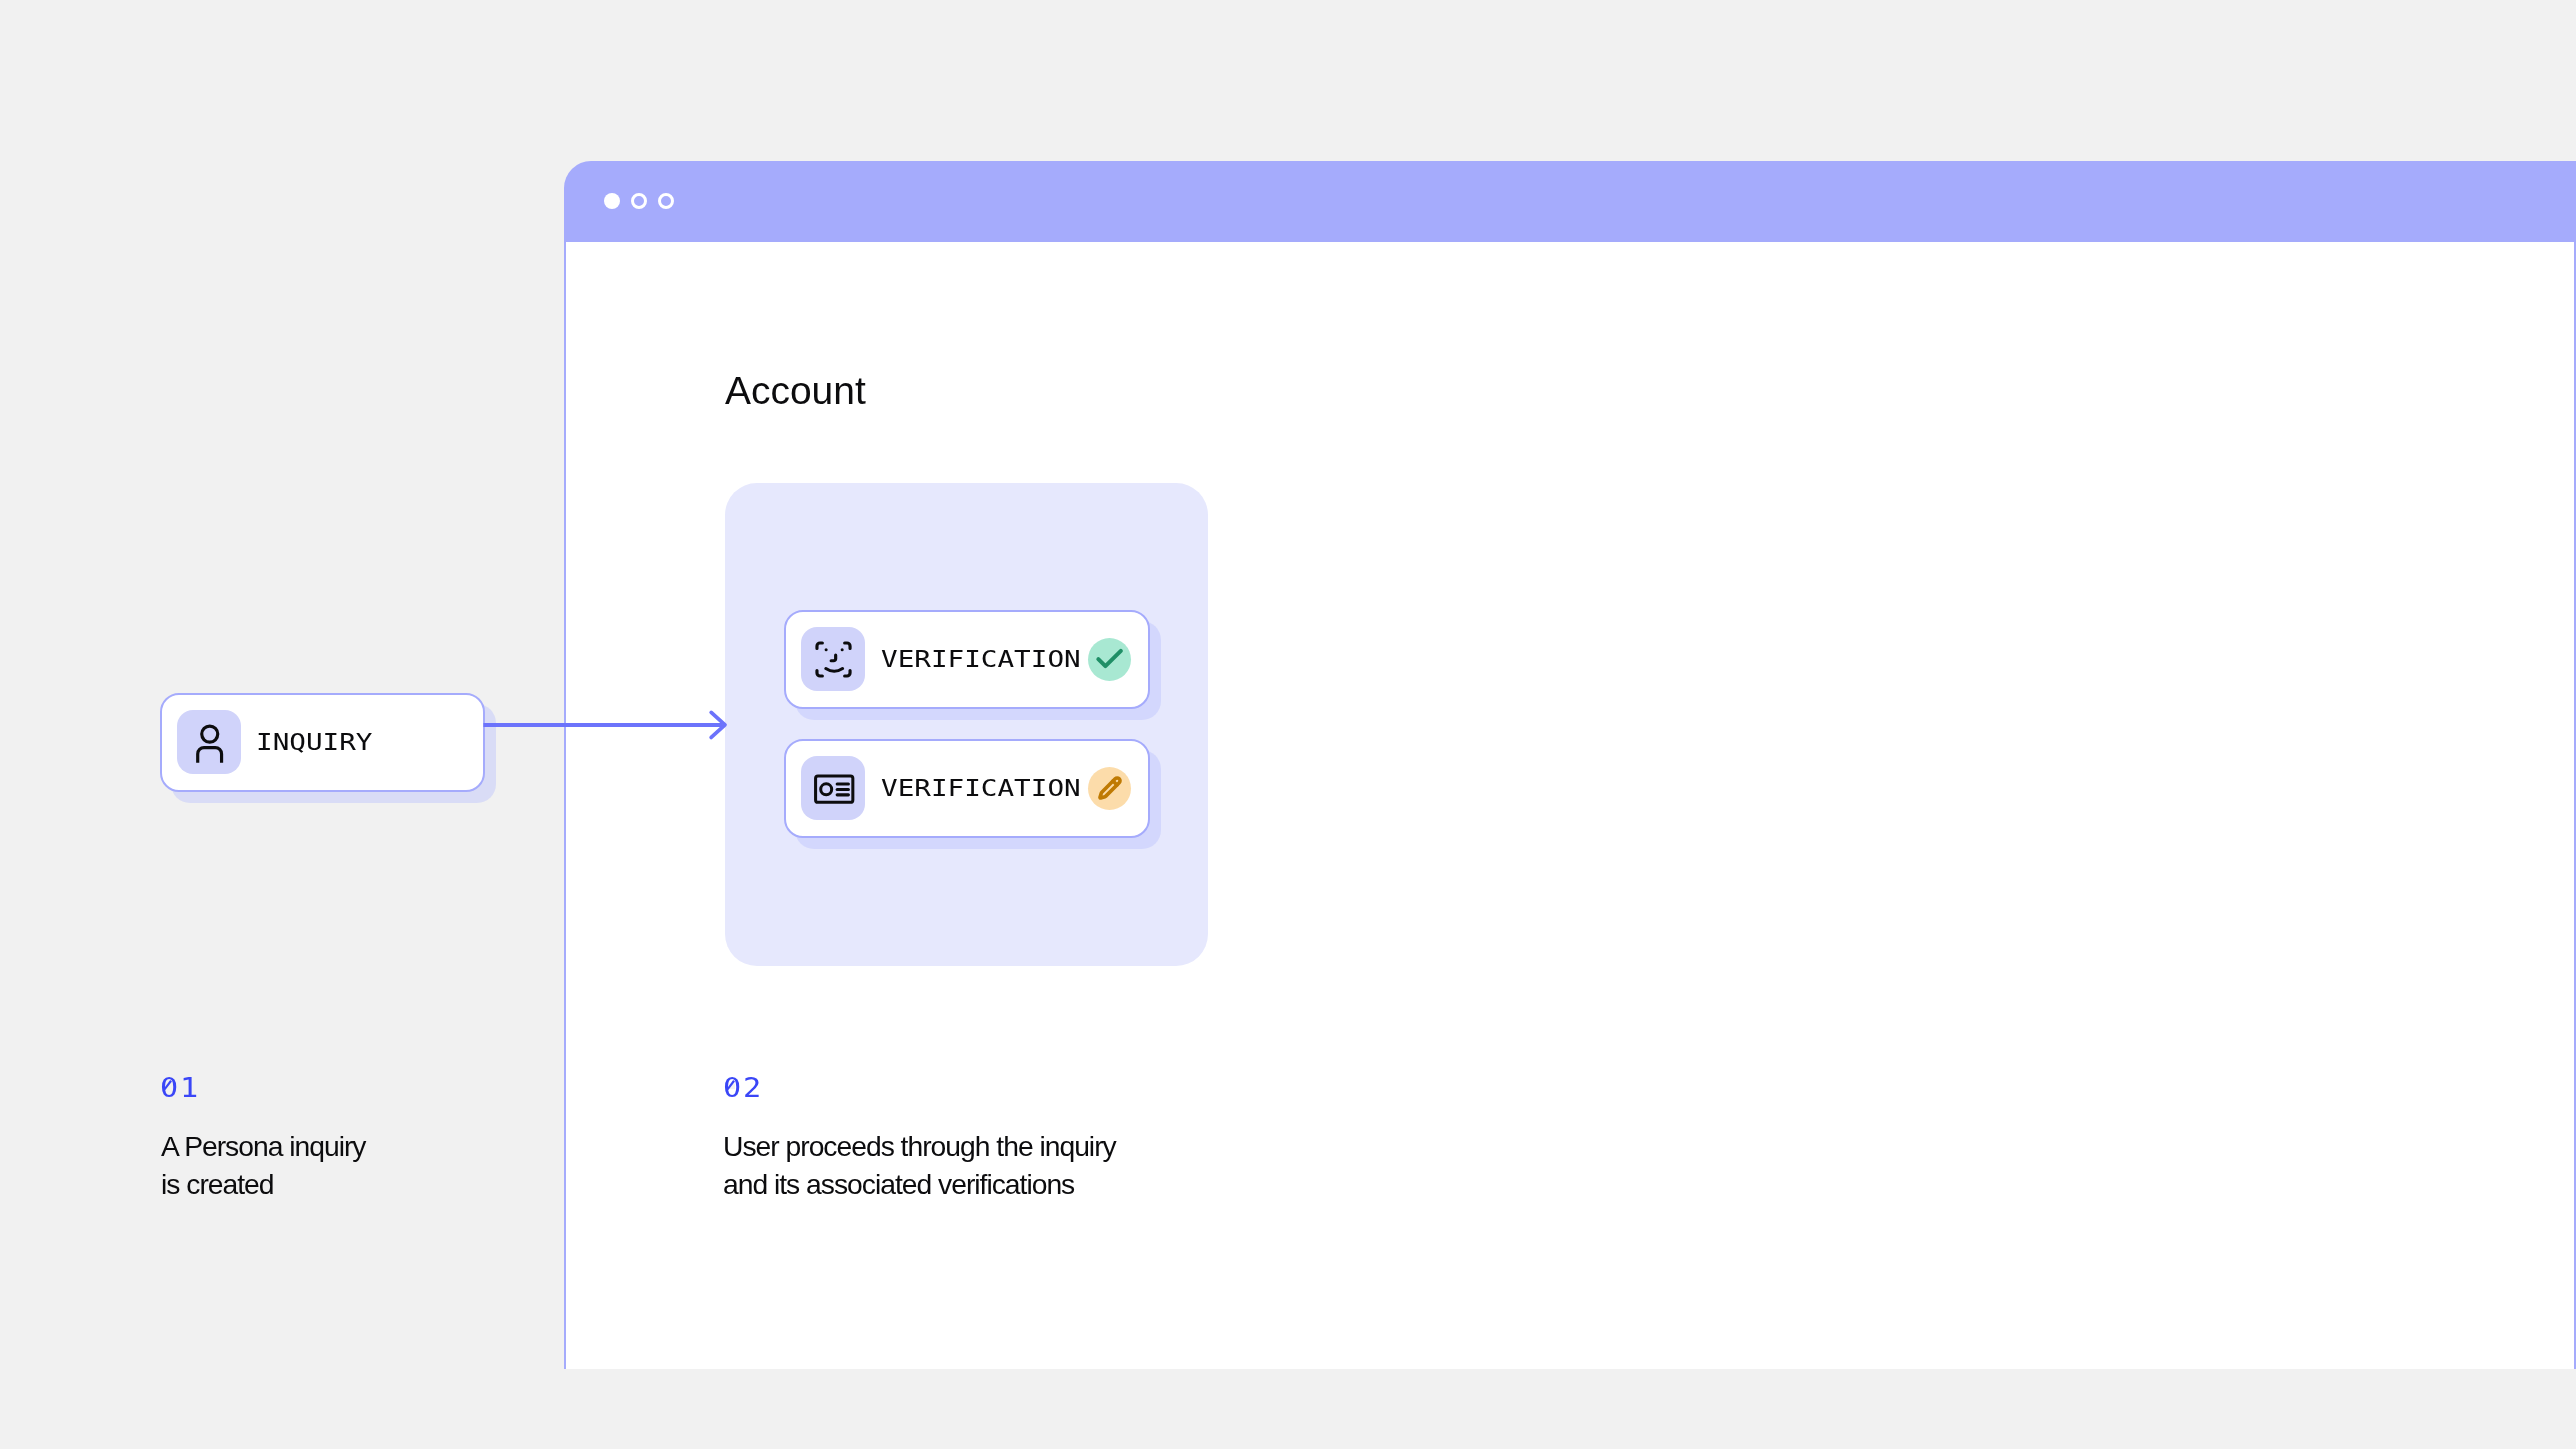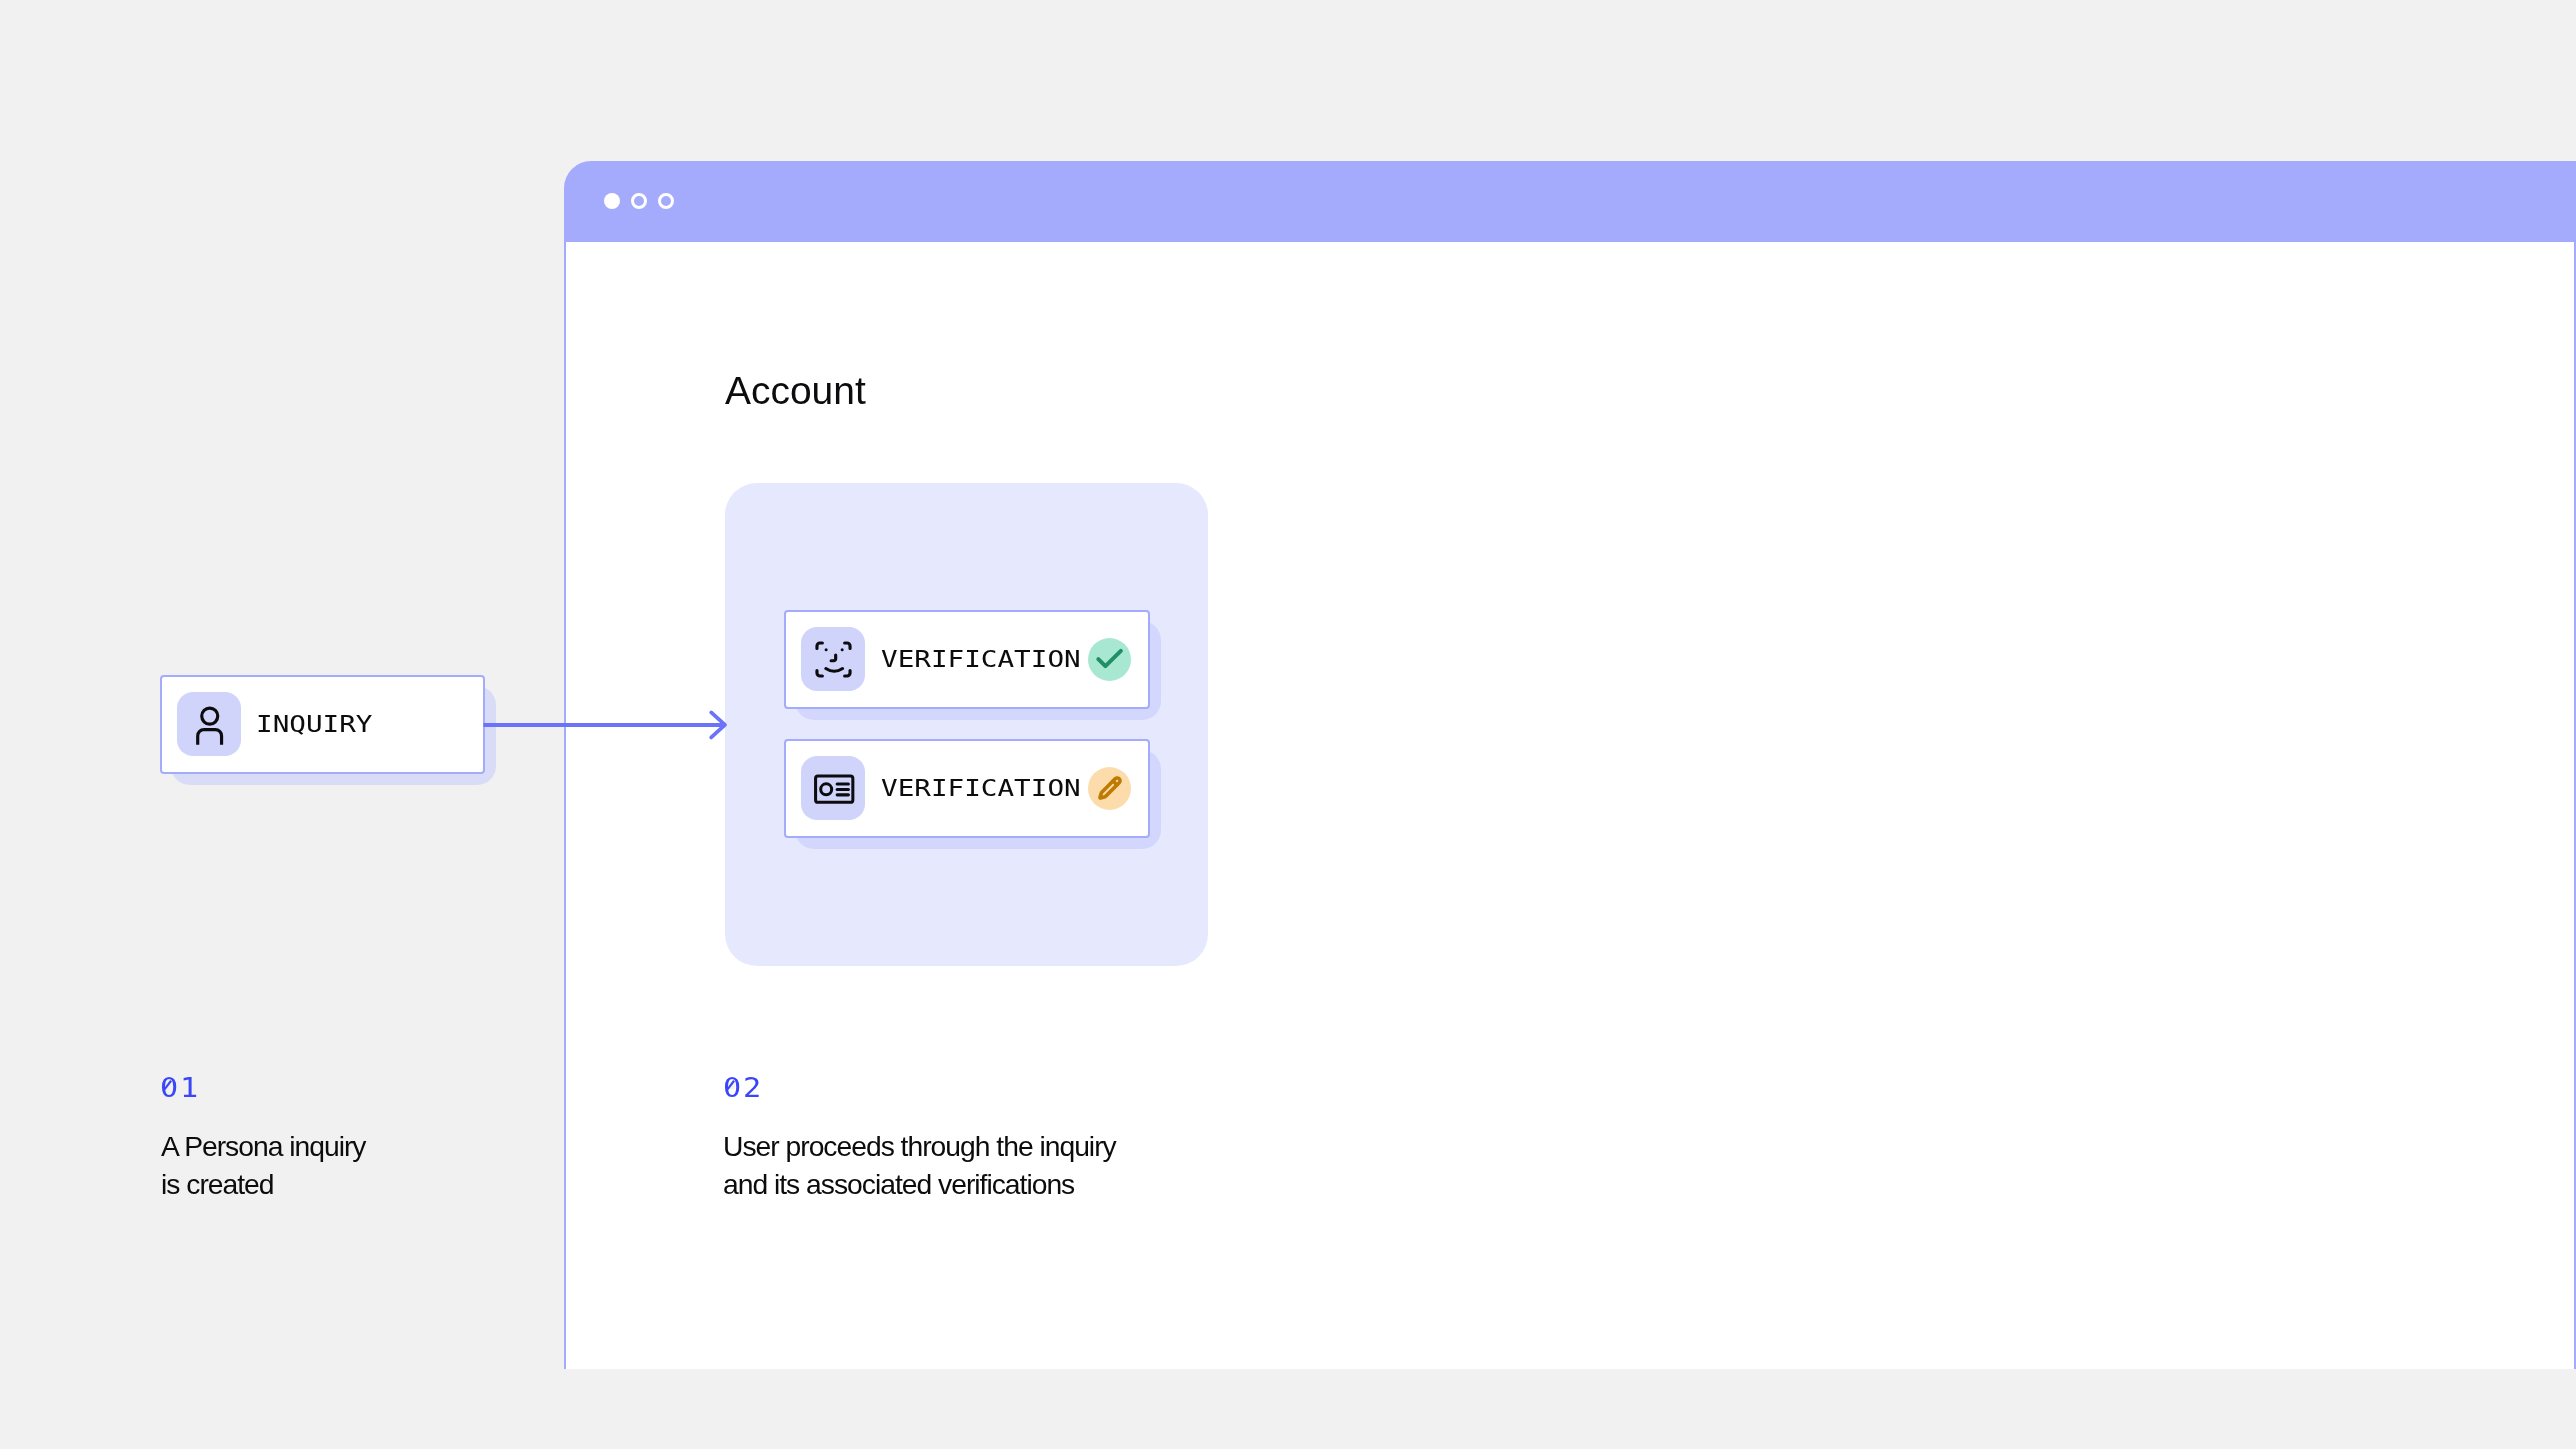--- a/index.html
+++ b/index.html
@@ -32,21 +32,21 @@
 
   
   .panel{position:absolute;left:725px;top:483px;width:483px;height:483px;
          background:#e6e8fd;border-radius:32px;}
 
   
   .node-wrap{position:absolute;}
   .node-shadow{position:absolute;left:10.7px;top:10.7px;right:-10.7px;bottom:-10.7px;
                border-radius:19px;background:rgba(190,195,252,0.455);}
   .node{position:absolute;left:0;top:0;right:0;bottom:0;box-sizing:border-box;background:#ffffff;
-        border:2.7px solid #a5abfc;border-radius:4px;}
+        border:2.7px solid #a5abfc;border-radius:19px;}
   .chip{position:absolute;left:14.8px;top:14.8px;width:64px;height:64px;border-radius:16px;
         background:#d0d3fa;}
   .chip svg{position:absolute;left:0;top:0;}
   .node-label{position:absolute;font-family:"DejaVu Sans Mono",monospace;font-size:23.5px;
               color:#0c0c0e;line-height:1;white-space:nowrap;
               transform:scaleX(1.176);transform-origin:0 0;}
   .badge{position:absolute;width:43px;height:43px;border-radius:50%;}
   .badge svg{position:absolute;left:0;top:0;}
 
   
@@ -72,21 +72,21 @@
         <span class="dot hollow d2"></span>
         <span class="dot hollow d3"></span>
       </div>
     </div>
   </div>
 
   <div class="page-title">Account</div>
 
   <div class="panel" style="background: rgb(230, 232, 253);"></div>
 
-  <div class="node-wrap" style="left:160px;top:675px;width:325px;height:99px;">
+  <div class="node-wrap" style="left:160px;top:693px;width:325px;height:99px;">
     <div class="node-shadow"></div>
     <div class="node">
       <div class="chip" style="background: rgb(208, 211, 250);">
         <svg width="64" height="64" viewBox="0 0 95 95" fill="none">
           <circle cx="48.6" cy="35.8" r="11.9" stroke="#0c0c0e" stroke-width="4.7"></circle>
           <path d="M30.75 78.2 V65.2 a9.3 9.3 0 0 1 9.3 -9.3 h16.8 a9.3 9.3 0 0 1 9.3 9.3 V78.2" stroke="#0c0c0e" stroke-width="4.7"></path>
         </svg>
       </div>
       <div class="node-label" style="left:94px;top:36px;">INQUIRY</div>
     </div>

